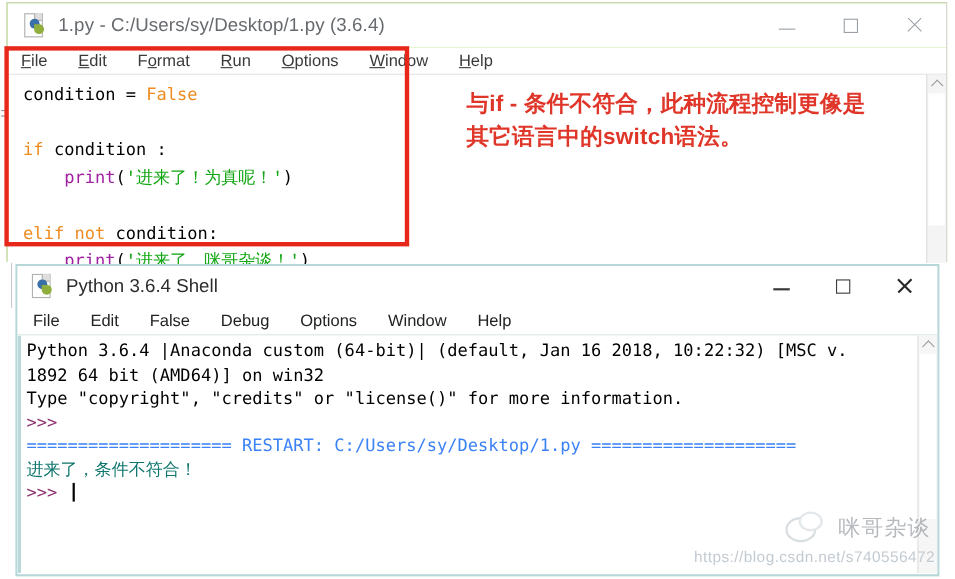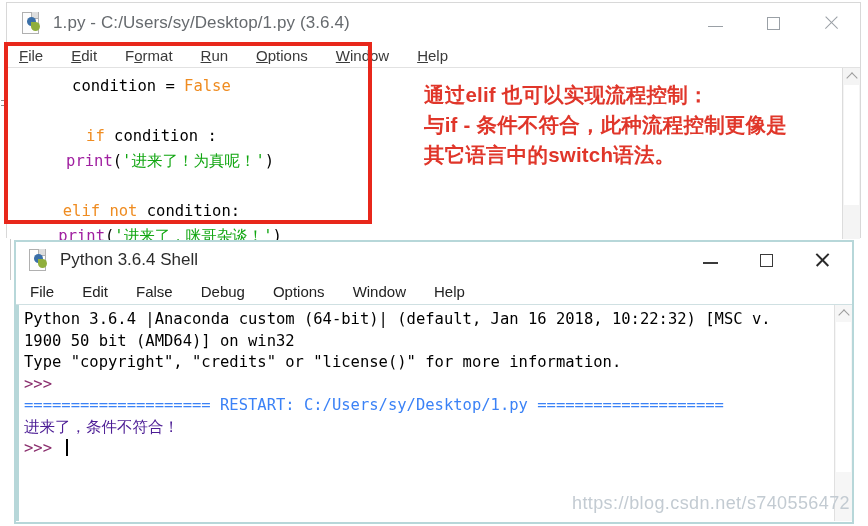--- a/index.html
+++ b/index.html
@@ -16,21 +16,20 @@
     position:absolute;left:0;top:48px;width:10px;height:232px;
     background:#ffffff;border-right:1px solid #c9c9c9;
   }
   .bg-sliver .tick{position:absolute;left:1px;width:8px;height:1px;background:#8f8f8f;}
 
   
   .editor-win{
     position:absolute;left:6px;top:2px;width:855px;height:236px;
     background:#84cc16;border:1px solid #d8d8d8;
     box-sizing:border-box;
-    text-align:center;
   }
   .ed-titlebar{
     position:relative;height:40px;background:#ffffff;
     display:flex;align-items:center;
   }
   .ed-icon{
     width:22px;height:22px;margin-left:14px;margin-right:10px;position:relative;flex:none;
   }
   .ed-title{
     font-size:17px;color:#666a6e;letter-spacing:.1px;
@@ -57,21 +56,21 @@
   .menu-item u{text-decoration:underline;text-underline-offset:1px;}
 
   .ed-body{position:relative;height:171px;background:#ffffff;}
   .ed-code{
     position:absolute;left:14px;top:6px;
     font-family:"DejaVu Sans Mono","Liberation Mono",monospace;
     font-size:15.5px;line-height:25px;white-space:pre;color:#000000;
   }
   .kw{color:#ef8c21;}
   .bi{color:#a020a0;}
-  .str{color:#11a611;}
+  .str{color:#11a611;font-family:Liberation Mono, monospace;}
 
   
   .ed-scroll{
     position:absolute;right:0;top:0;width:17px;height:171px;
     background:#f4f4f4;border-left:1px solid #dcdcdc;
   }
   .sb-arrow{
     width:17px;height:16px;display:flex;align-items:center;justify-content:center;
   }
   .sb-arrow span{
@@ -122,21 +121,21 @@
 
   .sh-body{position:relative;height:216px;background:#ffffff;overflow:hidden;}
   .sh-gutter{position:absolute;left:0;top:0;bottom:0;width:3px;background:#b7d7d9;}
   .sh-text{
     position:absolute;left:8px;top:4px;right:18px;
     font-family:"DejaVu Sans Mono","Liberation Mono",monospace;
     font-size:15.5px;line-height:21.5px;white-space:pre;color:#000000;
   }
   .prompt{color:#8b2f6e;}
   .restart{color:#3b82f6;}
-  .outzh{color:#4c1d95;}
+  .outzh{color:#0f766e;}
   .caret{display:inline-block;width:2px;height:17px;background:#000;vertical-align:-3px;margin-left:5px;}
 
   .sh-scroll{
     position:absolute;right:0;top:0;width:17px;height:216px;
     background:#f6f6f6;border-left:1px solid #e0e0e0;
   }
   .sh-thumb{position:absolute;left:1px;top:17px;width:15px;height:150px;background:#ffffff;}
 
   
   .wm{
@@ -148,21 +147,21 @@
     position:absolute;left:2px;top:6px;width:24px;height:19px;border-radius:50%;
     border:2px solid #b9c2c8;background:transparent;
   }
   .wm-bubble2{
     position:absolute;left:14px;top:1px;width:18px;height:14px;border-radius:50%;
     border:2px solid #cdd5da;background:#ffffff;
   }
   .wm-text{font-size:20px;color:#7b8289;letter-spacing:1px;white-space:nowrap;}
   .wm-url{
     position:absolute;right:18px;bottom:12px;
-    font-size:18px;color:#c3cbd2;letter-spacing:.4px;white-space:nowrap;
+    font-size:14px;color:#c3cbd2;letter-spacing:.4px;white-space:nowrap;
   }
 
   
   .pyico{position:absolute;inset:0;}
   .pyico .page{
     position:absolute;left:1px;top:0;width:15px;height:20px;background:#fdfdfd;
     border:1px solid #b0b0b0;
   }
   .pyico .fold{
     position:absolute;left:10px;top:0;width:6px;height:6px;background:#dedede;
@@ -237,21 +236,20 @@
             <span></span>
           </div>
         <div class="sb-thumb"></div>
       </div>
     </div>
   </div>
 
   <div class="red-box"></div>
 
   <div class="annot">
-    <div>通过elif 也可以实现流程控制：</div>
     <div>与if - 条件不符合，此种流程控制更像是</div>
     <div>其它语言中的switch语法。</div>
   </div>
 
   <div class="shell-win">
 
     <div class="sh-titlebar">
       <div class="sh-icon">
         <div class="pyico">
           <div class="page"></div>
@@ -282,31 +280,38 @@
       <div class="sh-menu-item">Debug</div>
       <div class="sh-menu-item">Options</div>
       <div class="sh-menu-item">Window</div>
       <div class="sh-menu-item">Help</div>
     </div>
 
     <div class="sh-body">
       <div class="sh-gutter"></div>
 
       <div class="sh-text"><span>Python 3.6.4 |Anaconda custom (64-bit)| (default, Jan 16 2018, 10:22:32) [MSC v.</span>
-<span>1900 50 bit (AMD64)] on win32</span>
+<span>1892 64 bit (AMD64)] on win32</span>
 <span>Type "copyright", "credits" or "license()" for more information.</span>
 <span class="prompt">&gt;&gt;&gt; </span>
 <span class="restart">==================== RESTART: C:/Users/sy/Desktop/1.py ====================</span>
 <span class="outzh">进来了，条件不符合！</span>
 <span class="prompt">&gt;&gt;&gt; </span><span class="caret"></span></div>
 
       <div class="sh-scroll">
         <div class="sb-arrow">
             <span></span>
           </div>
         <div class="sh-thumb"></div>
       </div>
     </div>
   </div>
 
+  <div class="wm">
+    <div class="wm-logo">
+      <div class="wm-bubble"></div>
+      <div class="wm-bubble2"></div>
+    </div>
+    <div class="wm-text">咪哥杂谈</div>
+  </div>
   <div class="wm-url">https://blog.csdn.net/s740556472</div>
 
 </div>
 
 </body></html>

